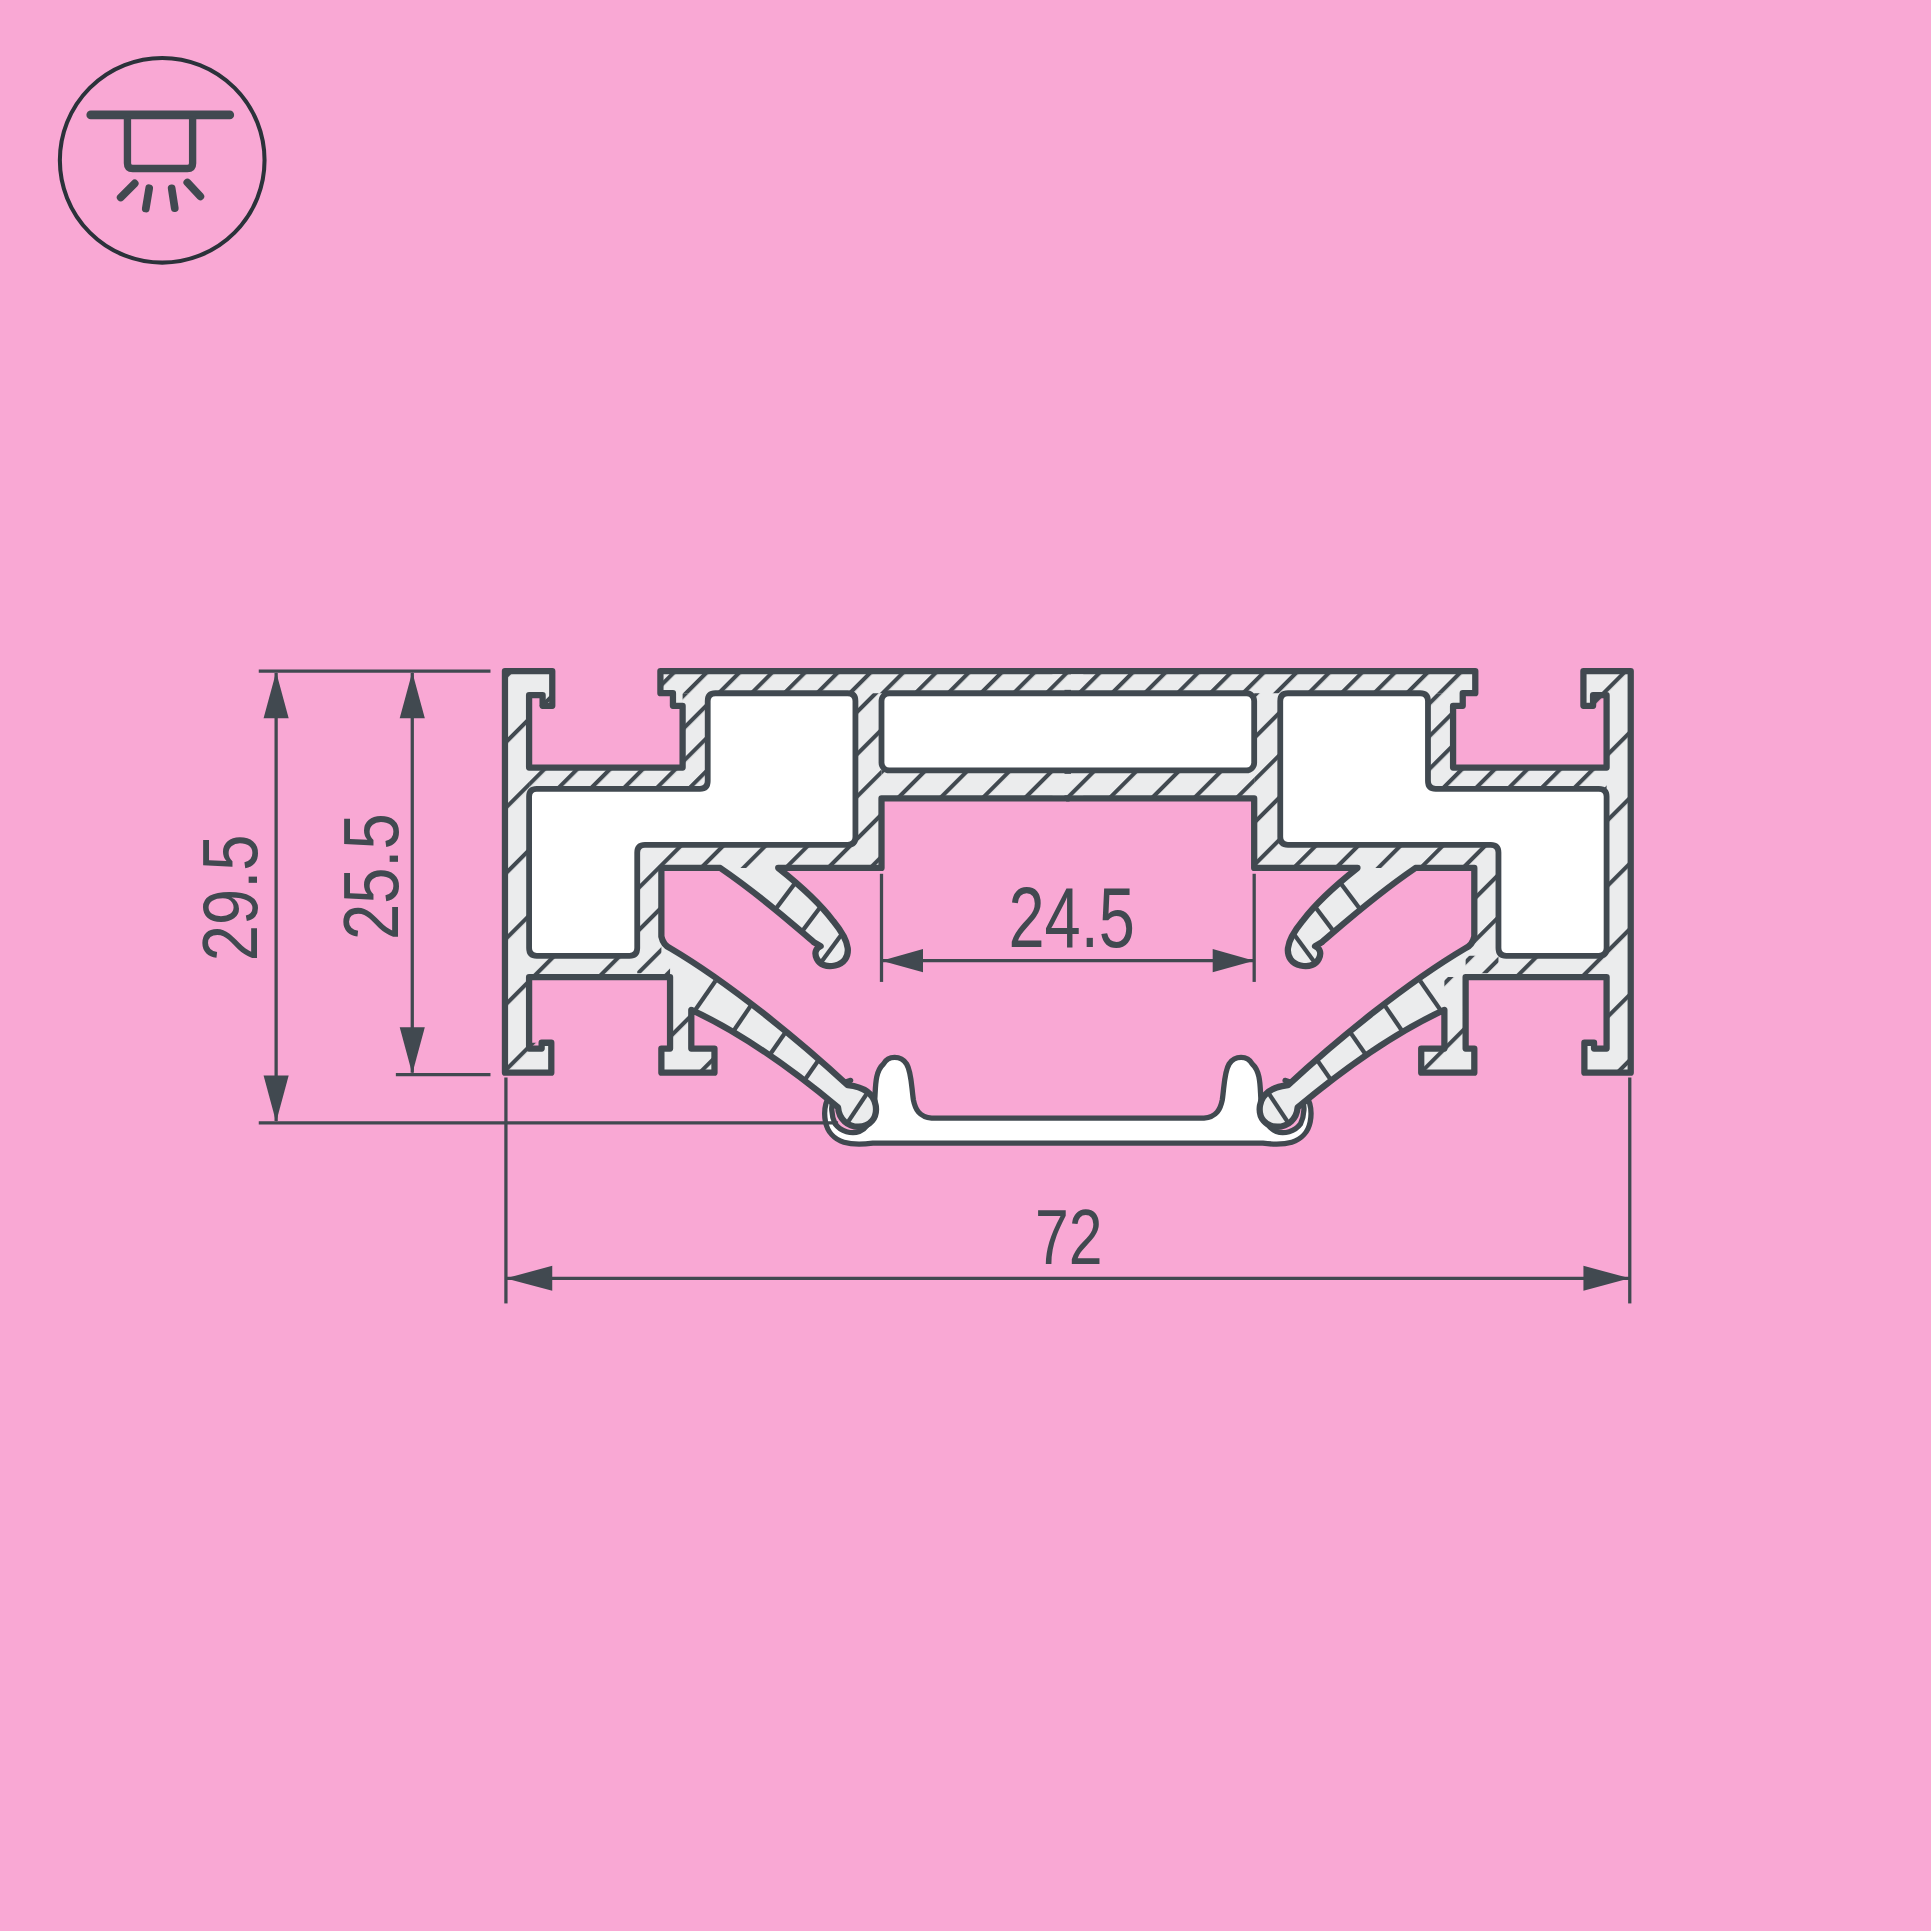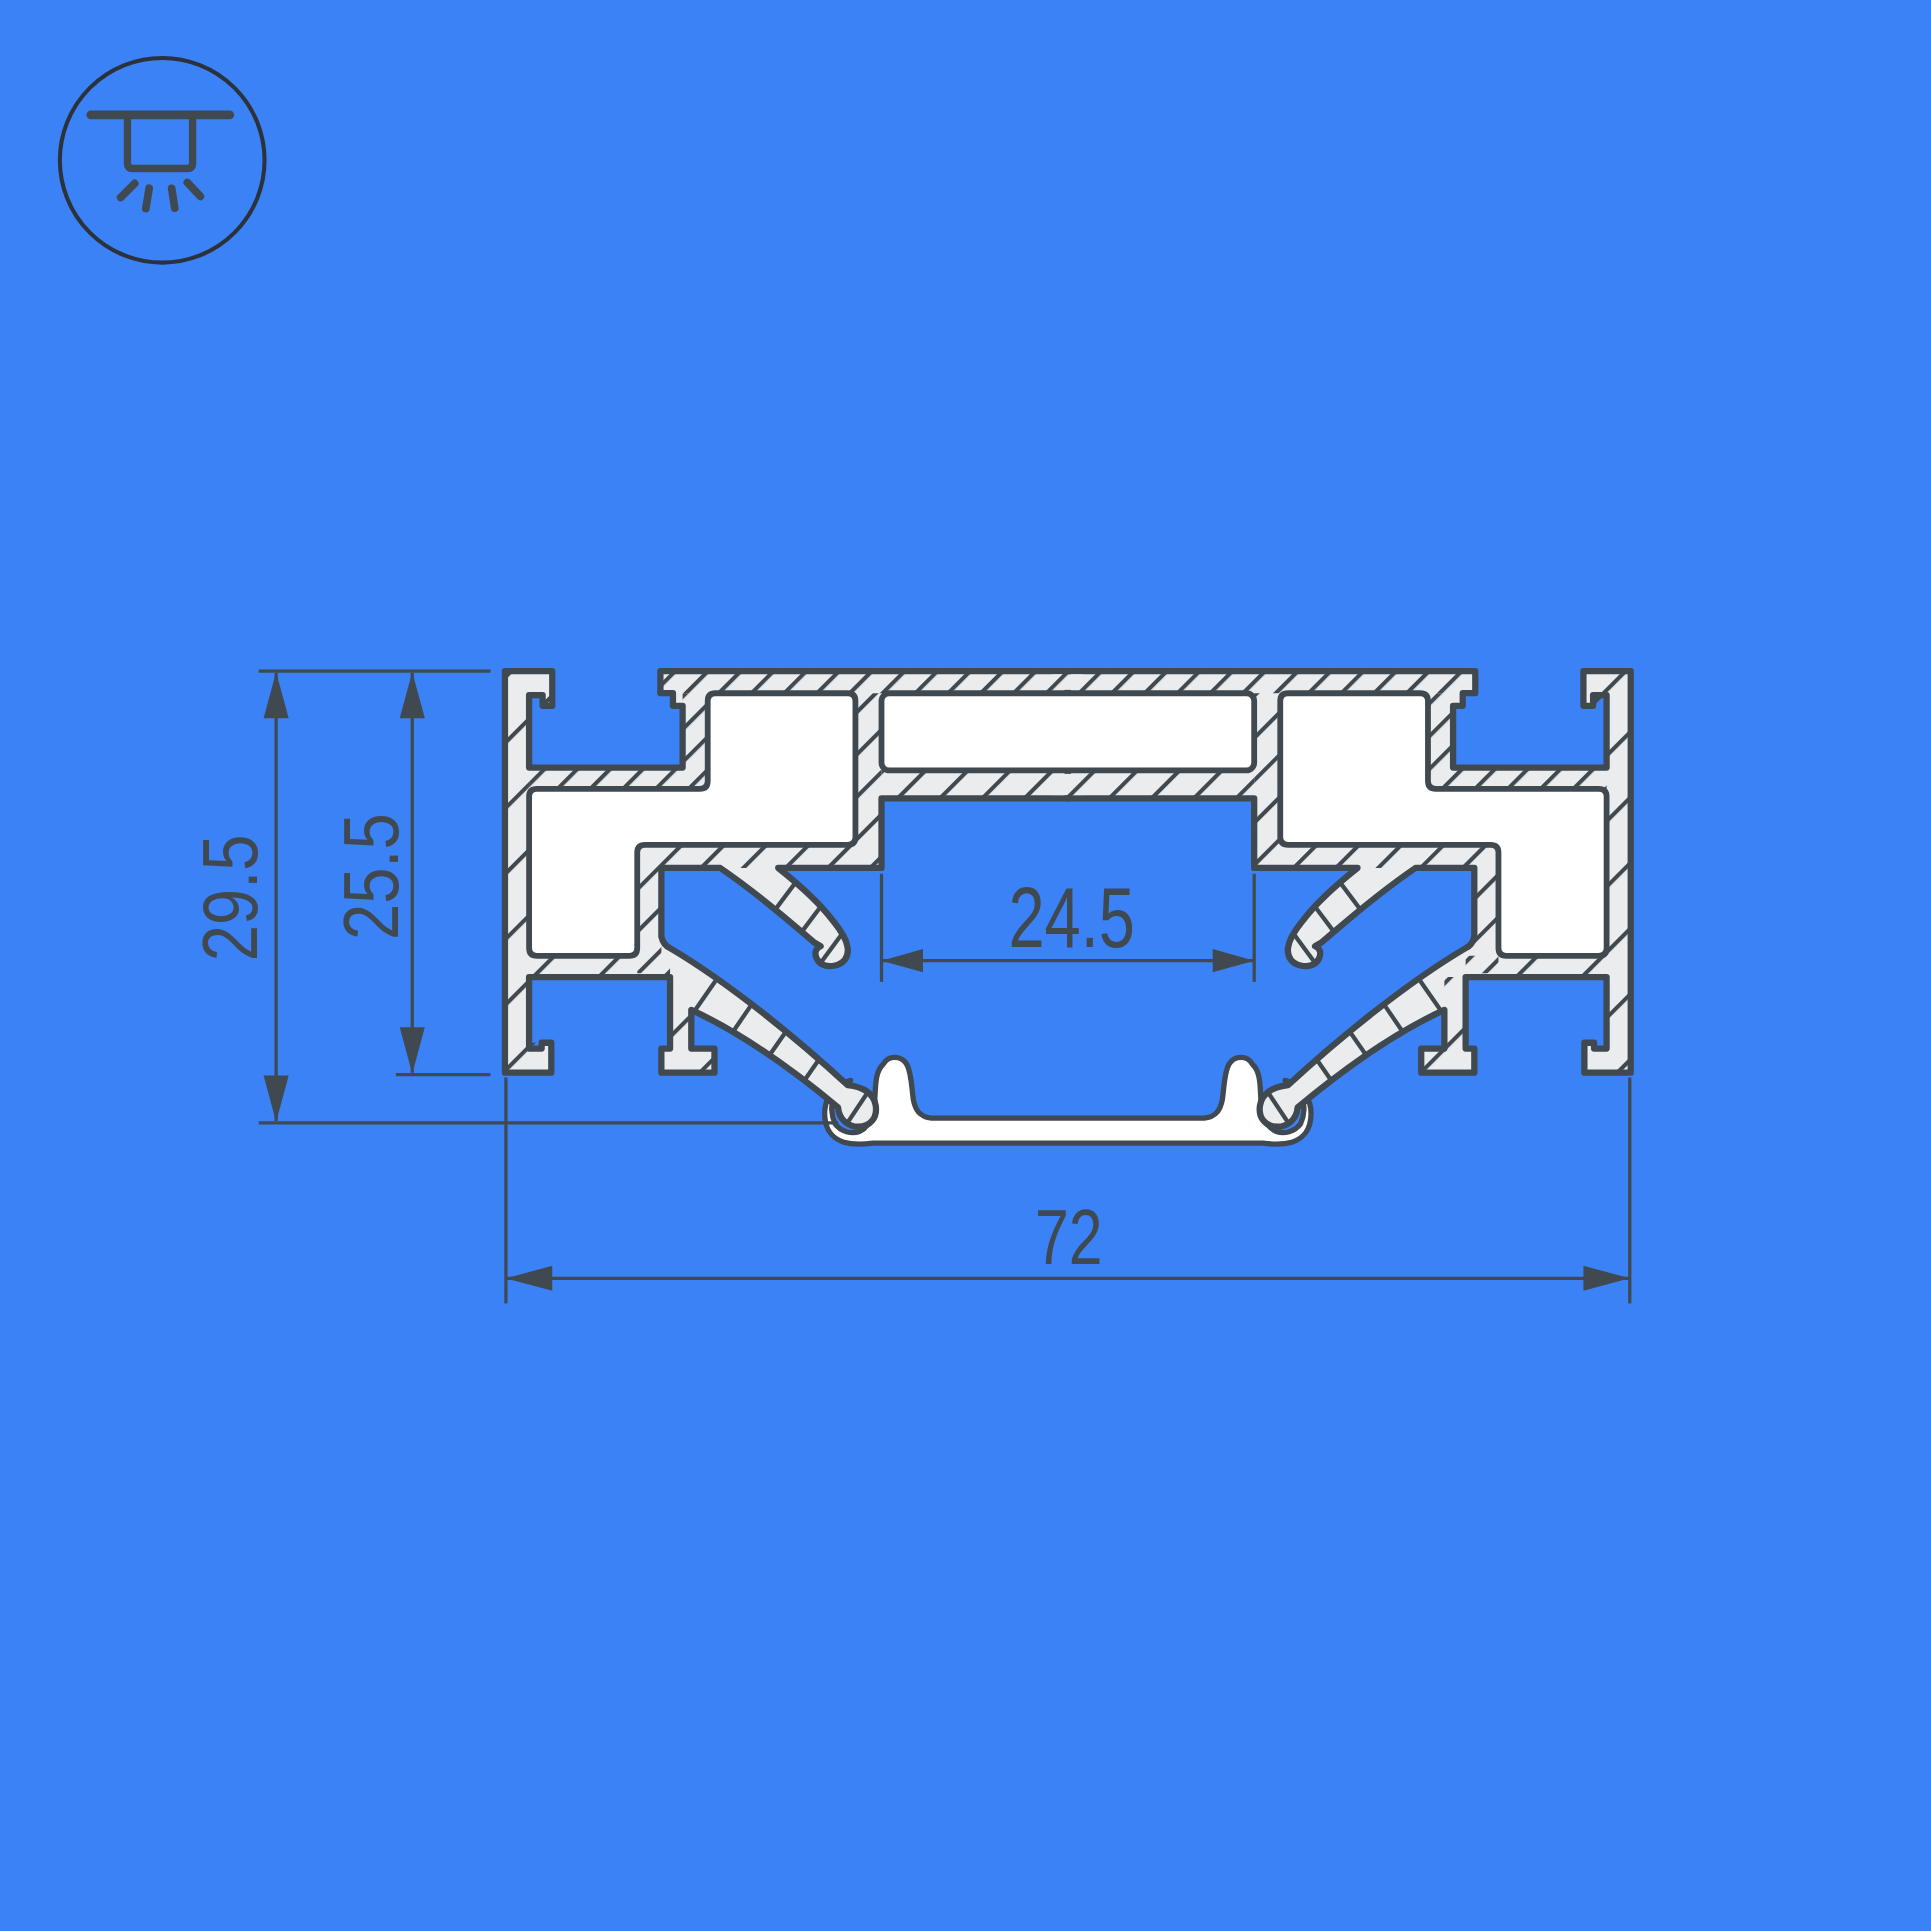--- a/index.html
+++ b/index.html
@@ -1,16 +1,16 @@
 <!DOCTYPE html>
 <html><head>
 <meta charset="utf-8">
 <style>
   html,body{margin:0;padding:0;background:#ffffff;}
-  #page{width:1931px;height:1931px;position:relative;background:#3b82f6;
+  #page{width:1931px;height:1931px;position:relative;background:#f9a8d4;
         font-family:"Liberation Sans", sans-serif;}
   svg{position:absolute;top:0;left:0;}
 </style>
 </head>
 <body>
 <div id="page">
 <svg width="1931" height="1931" viewBox="0 0 2000 2000">
   <defs>
 
     <pattern id="p24" patternUnits="userSpaceOnUse" width="24" height="24" patternTransform="rotate(45)">

